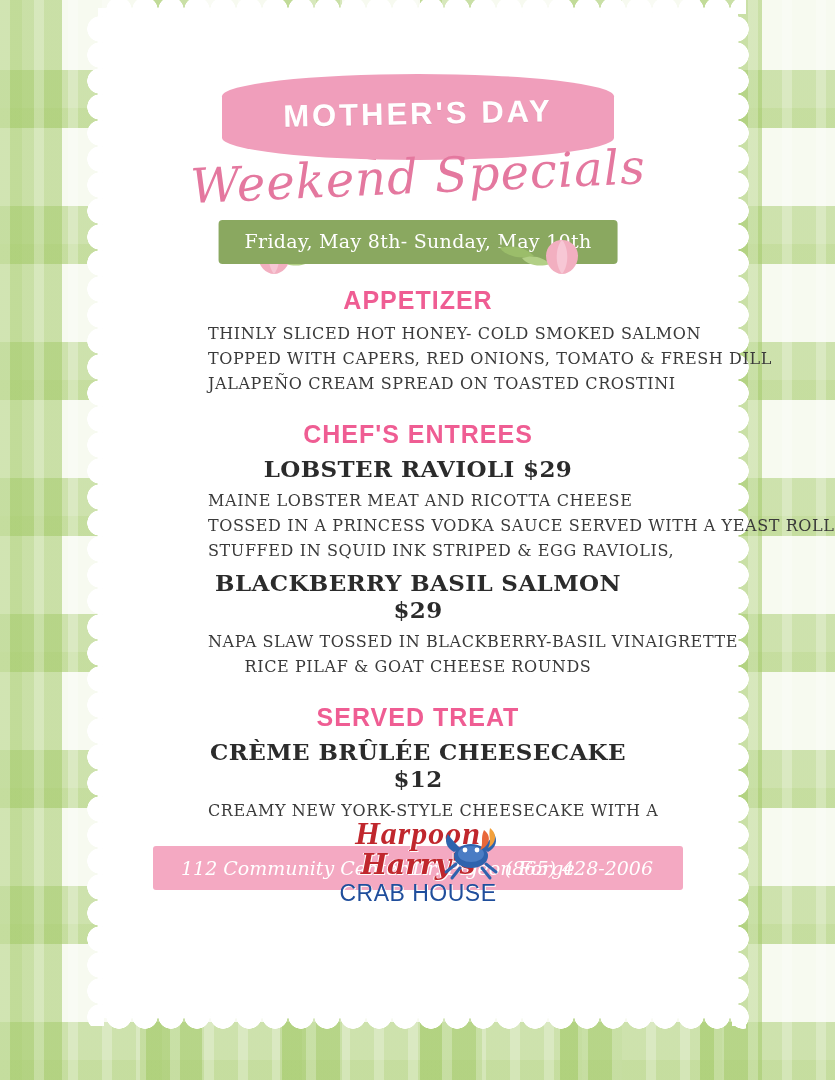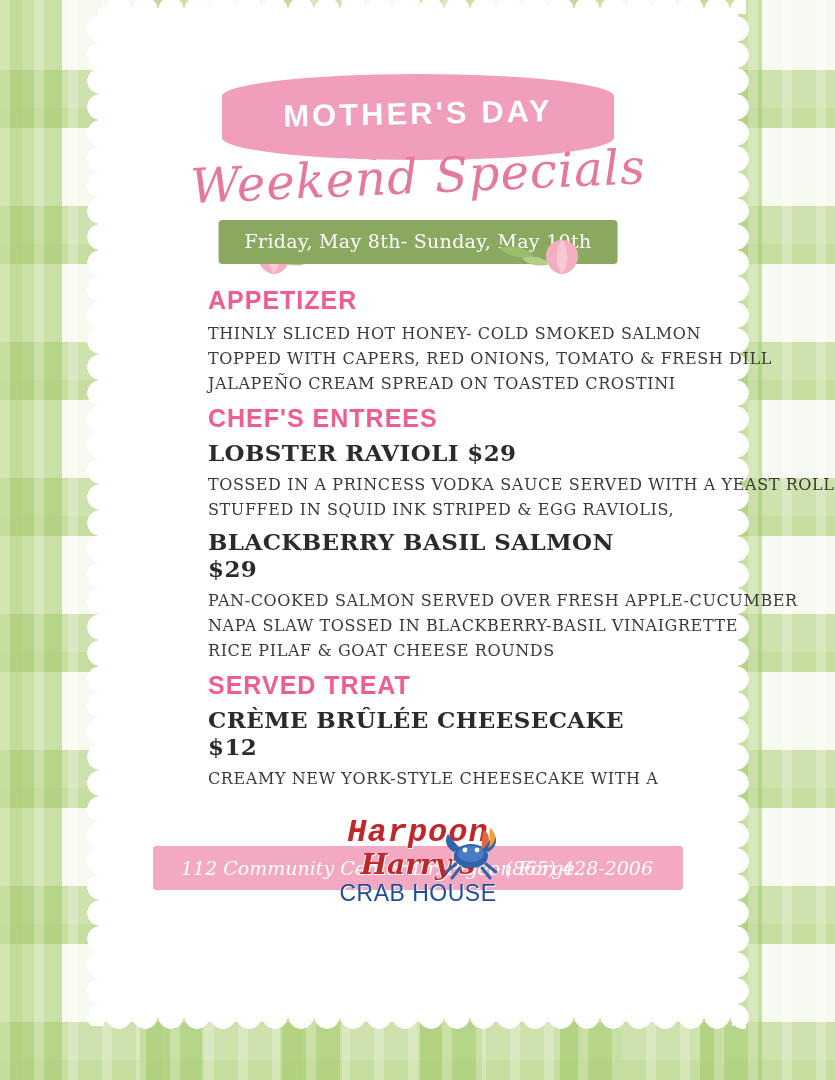--- a/index.html
+++ b/index.html
@@ -161,31 +161,31 @@
   .tulip { position: absolute; top: 14px; width: 104px; height: 44px; }
   .tulip.left  { left: 152px; }
   .tulip.right { right: 152px; }
 
   
   .menu {
     position: absolute;
     left: 110px;
     right: 110px;
     top: 278px;
-    text-align: left;
+    text-align: center;
   }
   .section-head {
     color: #ef5d93;
     font-family: "Liberation Sans", sans-serif;
     font-weight: bold;
     font-size: 25px;
     letter-spacing: 1px;
     margin: 0 0 6px 0;
   }
-  .section-head.sp-1 { margin-top: 8px; }
+  .section-head.sp-1 { margin-top: 24px; }
   .item-name {
     color: #2b2b2b;
     font-family: "DejaVu Serif", serif;
     font-weight: bold;
     font-size: 23px;
     letter-spacing: 0.4px;
     margin: 6px 0 6px 0;
     text-transform: uppercase;
   }
   .item-desc {
@@ -233,21 +233,21 @@
     position: absolute;
     left: 50%;
     transform: translateX(-50%);
     bottom: 82px;
     width: 180px;
     height: 120px;
     text-align: center;
   }
   .logo-harpoon {
     color: #c0272d;
-    font-family: Liberation Mono, monospace;
+    font-family: Liberation Serif, serif;
     font-weight: bold;
     font-style: italic;
     font-size: 32px;
     letter-spacing: 1px;
     line-height: 34px;
     text-shadow: 1px 1px 0 #ffffff, -1px 0 0 #ffffff;
   }
   .logo-harrys {
     color: #c0272d;
     font-family: "DejaVu Serif", serif;
@@ -326,28 +326,28 @@
           <div>THINLY SLICED HOT HONEY- COLD SMOKED SALMON</div>
           <div>TOPPED WITH CAPERS, RED ONIONS, TOMATO &amp; FRESH DILL</div>
           <div>JALAPEÑO CREAM SPREAD ON TOASTED CROSTINI</div>
         </div>
       </div>
 
       <div class="section-head sp-1">CHEF'S ENTREES</div>
       <div class="item-block">
         <div class="item-name">LOBSTER RAVIOLI $29</div>
         <div class="item-desc">
+          <div>MAINE LOBSTER MEAT AND RICOTTA CHEESE</div>
           <div>TOSSED IN A PRINCESS VODKA SAUCE SERVED WITH A YEAST ROLL</div>
           <div>STUFFED IN SQUID INK STRIPED &amp; EGG RAVIOLIS,</div>
         </div>
       </div>
       <div class="item-block">
         <div class="item-name">BLACKBERRY BASIL SALMON $29</div>
         <div class="item-desc">
-          <div>PAN-COOKED SALMON SERVED OVER FRESH APPLE-CUCUMBER</div>
           <div>NAPA SLAW TOSSED IN BLACKBERRY-BASIL VINAIGRETTE</div>
           <div>RICE PILAF &amp; GOAT CHEESE ROUNDS</div>
         </div>
       </div>
 
       <div class="section-head sp-1">SERVED TREAT</div>
       <div class="item-block">
         <div class="item-name">CRÈME BRÛLÉE CHEESECAKE $12</div>
         <div class="item-desc">
           <div>CREAMY NEW YORK-STYLE CHEESECAKE WITH A</div>

